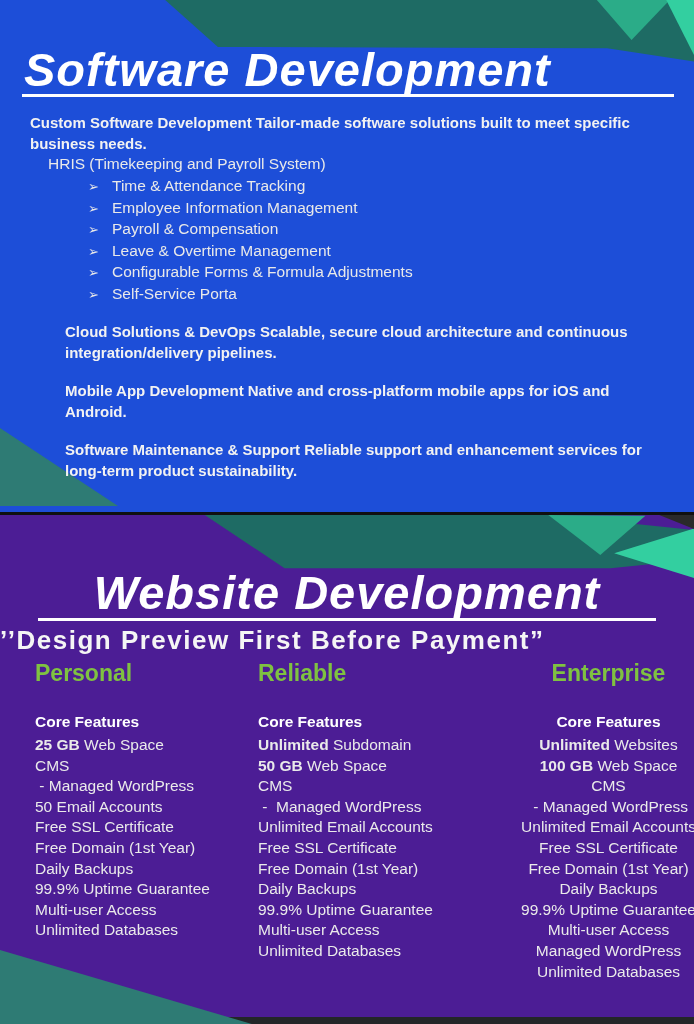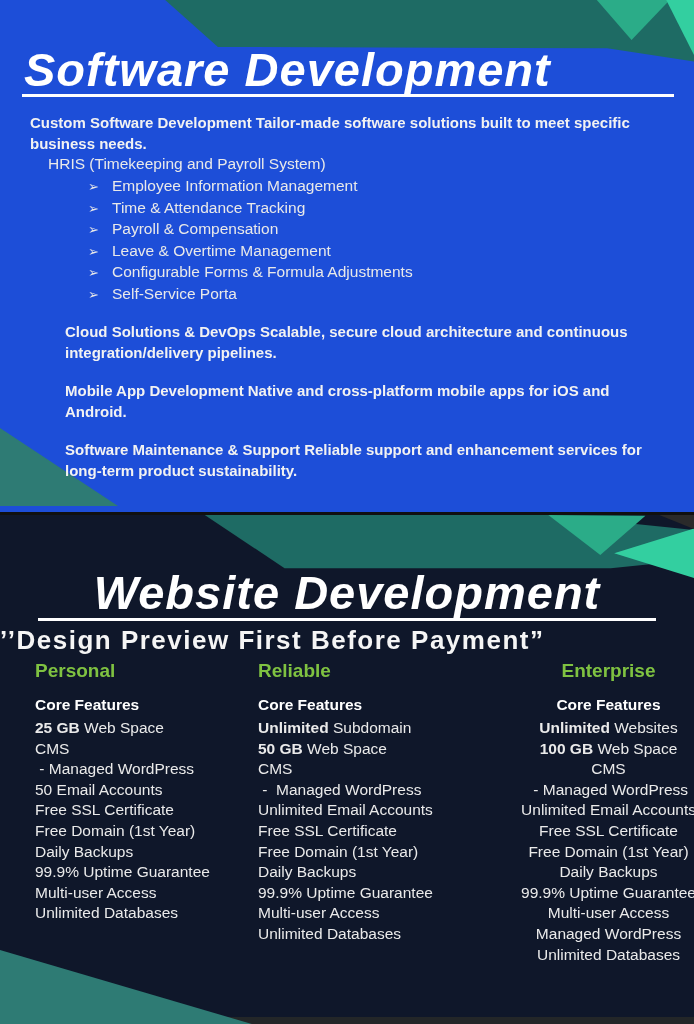--- a/index.html
+++ b/index.html
@@ -6,21 +6,21 @@
   html,body { width:694px; height:1024px; }
   body {
     background:#2b2b2b;
     font-family:"Liberation Sans", sans-serif;
     color:#ededed;
     overflow:hidden;
     position:relative;
   }
   .section { position:relative; width:694px; height:512px; overflow:hidden; }
   #sec-software { background:#1d4ed8; }
-  #sec-website  { background:#0f172a; border-top:3px solid #101010; }
+  #sec-website  { background:#4c1d95; border-top:3px solid #101010; }
 
   
   .deco { position:absolute; pointer-events:none; }
   .band1 { top:0; left:0; width:694px; height:70px; background:#1e6b64;
            clip-path:polygon(23.8% 0, 100% 0, 100% 88%, 87.5% 69%, 31.4% 67%); }
   .vtri1 { top:0; left:0; width:694px; height:40px; background:#2bac88;
            clip-path:polygon(86% 0, 96.5% 0, 91% 100%); }
   .mint1 { top:0; left:0; width:694px; height:55px; background:#33cfa0;
            clip-path:polygon(96% 0, 100% 0, 100% 100%); }
   .ltri1 { top:428px; left:0; width:118px; height:78px; background:#2e7b74;
@@ -72,21 +72,21 @@
   .tagline {
     position:absolute; top:110px; left:0; width:694px; text-align:left;
     font-weight:bold; font-size:26px; letter-spacing:1.5px; color:#f5f5f5;
     white-space:nowrap;
   }
 
   .plan { position:absolute; top:145px; }
   #plan-personal   { left:35px;  width:215px; }
   #plan-business   { left:258px; width:220px; }
   #plan-enterprise { left:506px; width:205px;text-align:center; }
-  .plan-name { font-weight:bold; font-size:19px; color:#7fc241; margin-bottom:14px; }
+  .plan-name { font-weight:bold; font-size:23px; color:#7fc241; margin-bottom:26px; }
   .core-head { font-weight:bold; font-size:15.5px; color:#ffffff; margin-bottom:4px; }
   .feat-row { font-size:15.5px; line-height:20.6px; color:#eaeaea; white-space:pre-wrap; }
   .feat-row .fb { font-weight:bold; }
 </style>
 </head>
 <body>
 
 <div class="section" id="sec-software">
   <div class="deco band1"></div>
   <div class="deco vtri1"></div>
@@ -95,23 +95,23 @@
 
   <div class="big-title" id="title1">Software Development</div>
   <div class="rule" id="rule1"></div>
 
   <div class="intro">Custom Software Development Tailor-made software solutions built to meet specific business needs.</div>
 
   <div class="hris-head">HRIS (Timekeeping and Payroll System)</div>
 
   <div class="bullets">
 
+      <div class="bullet-row"><span class="arrow">➢</span><span>Time &amp; Attendance Tracking</span></div>
+
       <div class="bullet-row"><span class="arrow">➢</span><span>Employee Information Management</span></div>
-
-      <div class="bullet-row"><span class="arrow">➢</span><span>Time &amp; Attendance Tracking</span></div>
 
       <div class="bullet-row"><span class="arrow">➢</span><span>Payroll &amp; Compensation</span></div>
 
       <div class="bullet-row"><span class="arrow">➢</span><span>Leave &amp; Overtime Management</span></div>
 
       <div class="bullet-row"><span class="arrow">➢</span><span>Configurable Forms &amp; Formula Adjustments</span></div>
 
       <div class="bullet-row"><span class="arrow">➢</span><span>Self-Service Porta</span></div>
     </div>
 

